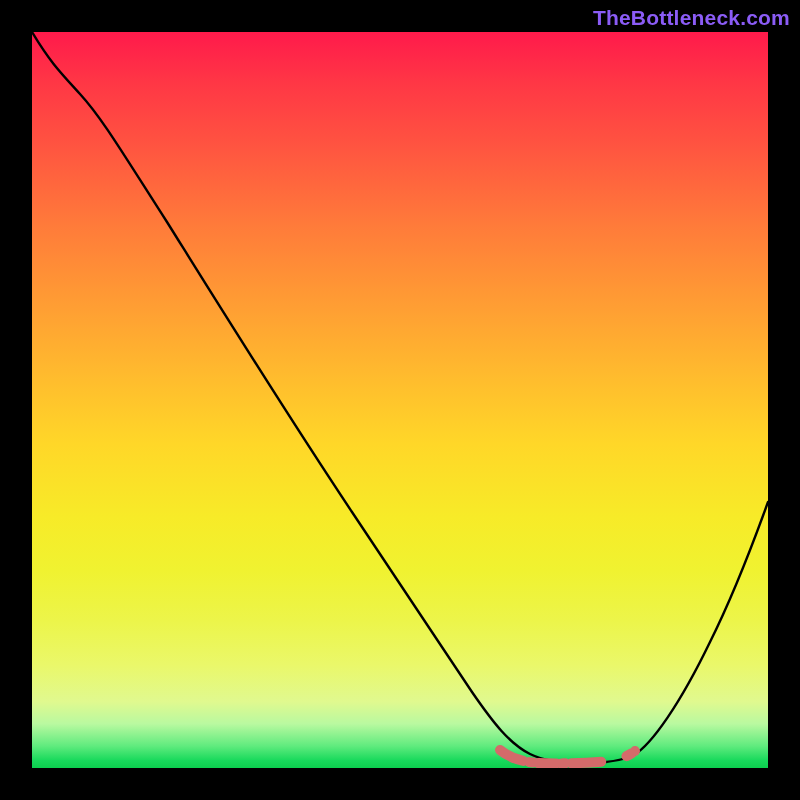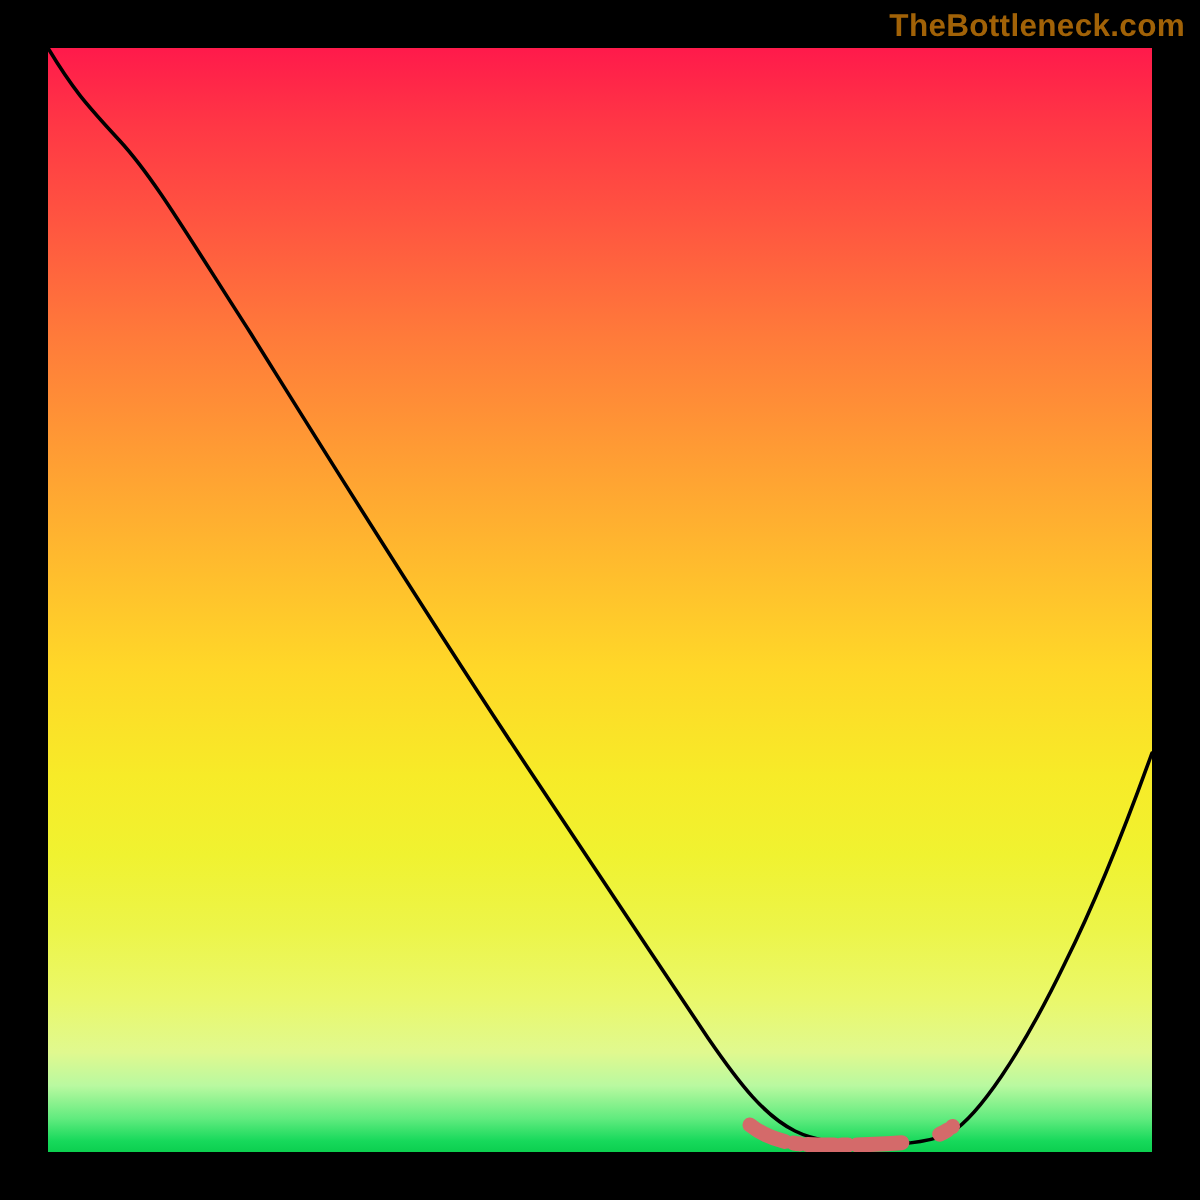--- a/index.html
+++ b/index.html
@@ -50,21 +50,21 @@
     width: 736px;
     height: 736px;
     pointer-events: none;
   }
   .watermark {
     position: absolute;
     top: 6px;
     right: 10px;
     font-size: 21px;
     font-weight: 600;
-    color: #a16207;
+    color: #8b5cf6;
     letter-spacing: 0.2px;
   }
 </style>
 </head>
 <body>
 
 <div class="frame">
 
   <div class="watermark">TheBottleneck.com</div>
 

